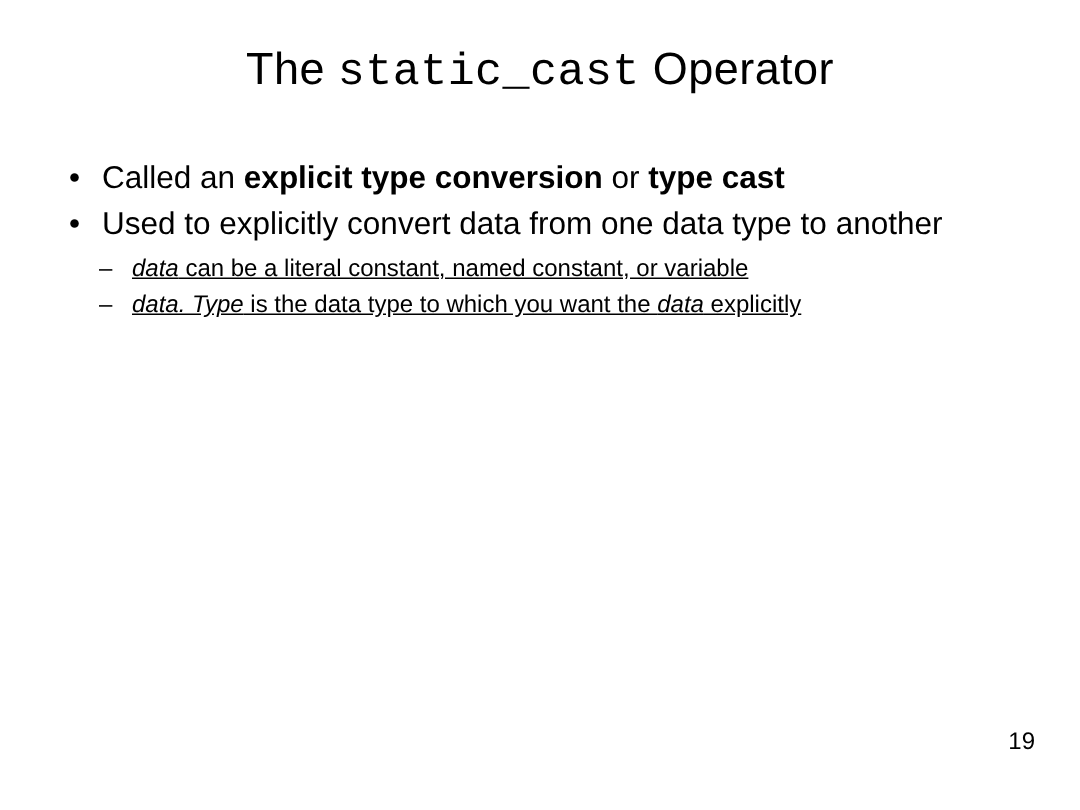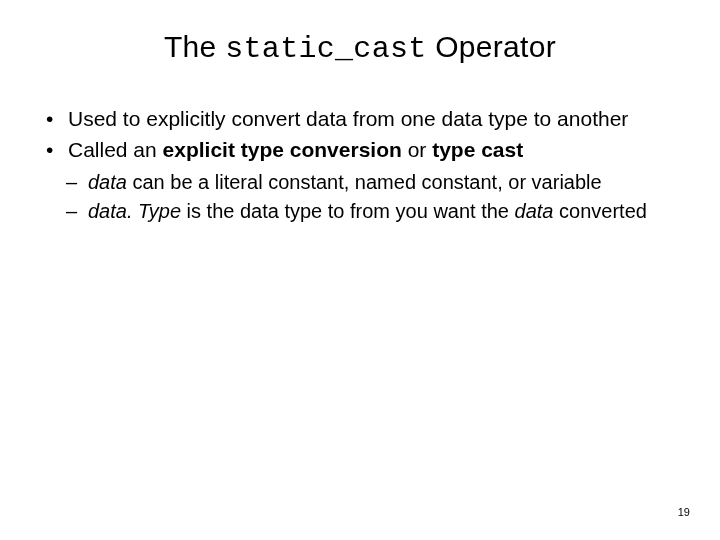--- a/index.html
+++ b/index.html
@@ -45,22 +45,23 @@
     content: "•";
     position: absolute;
     left: 4px;
     top: 0;
     font-size: 21px;
   }
   ul.sub {
     list-style: none;
     padding: 0 0 0 36px;
     margin: 6px 0 0 0;
-    font-size: 20px;
+    font-size: 16px;
     line-height: 1.28;
+    text-decoration: underline;
   }
   ul.sub > li {
     position: relative;
     padding-left: 22px;
     margin-bottom: 4px;
   }
   ul.sub > li::before {
     content: "–";
     position: absolute;
     left: 0;
@@ -70,46 +71,46 @@
   .bold { font-weight: bold; }
   .footer-left {
     position: absolute;
     left: 30px;
     bottom: 22px;
     font-size: 12px;
   }
   .footer-right {
     position: absolute;
     right: 30px;
-    bottom: 22px;
-    font-size: 11px;
+    bottom: 36px;
+    font-size: 16px;
   }
 </style>
 </head>
 <body>
 
 <div class="slide">
 
   <h1 class="title">
     <span>The </span><span class="mono">static_cast</span><span> Operator</span>
   </h1>
 
   <ul class="main">
     <li>
-      <span>Used to explicitly convert data from one data type to another</span>
+      <span>Called an </span><span class="bold">explicit type conversion</span><span> or </span><span class="bold">type cast</span>
     </li>
     <li>
-      <span>Called an </span><span class="bold">explicit type conversion</span><span> or </span><span class="bold">type cast</span>
+      <span>Used to explicitly convert data from one data type to another</span>
     </li>
   </ul>
 
   <ul class="sub">
     <li>
       <span class="italic">data</span><span> can be a literal constant, named constant, or variable</span>
     </li>
     <li>
-      <span class="italic">data. Type</span><span> is the data type to from you want the </span><span class="italic">data</span><span> converted</span>
+      <span class="italic">data. Type</span><span> is the data type to which you want the </span><span class="italic">data</span><span> explicitly</span>
     </li>
   </ul>
 
   <div class="footer-right">19</div>
 
 </div>
 
 </body></html>

